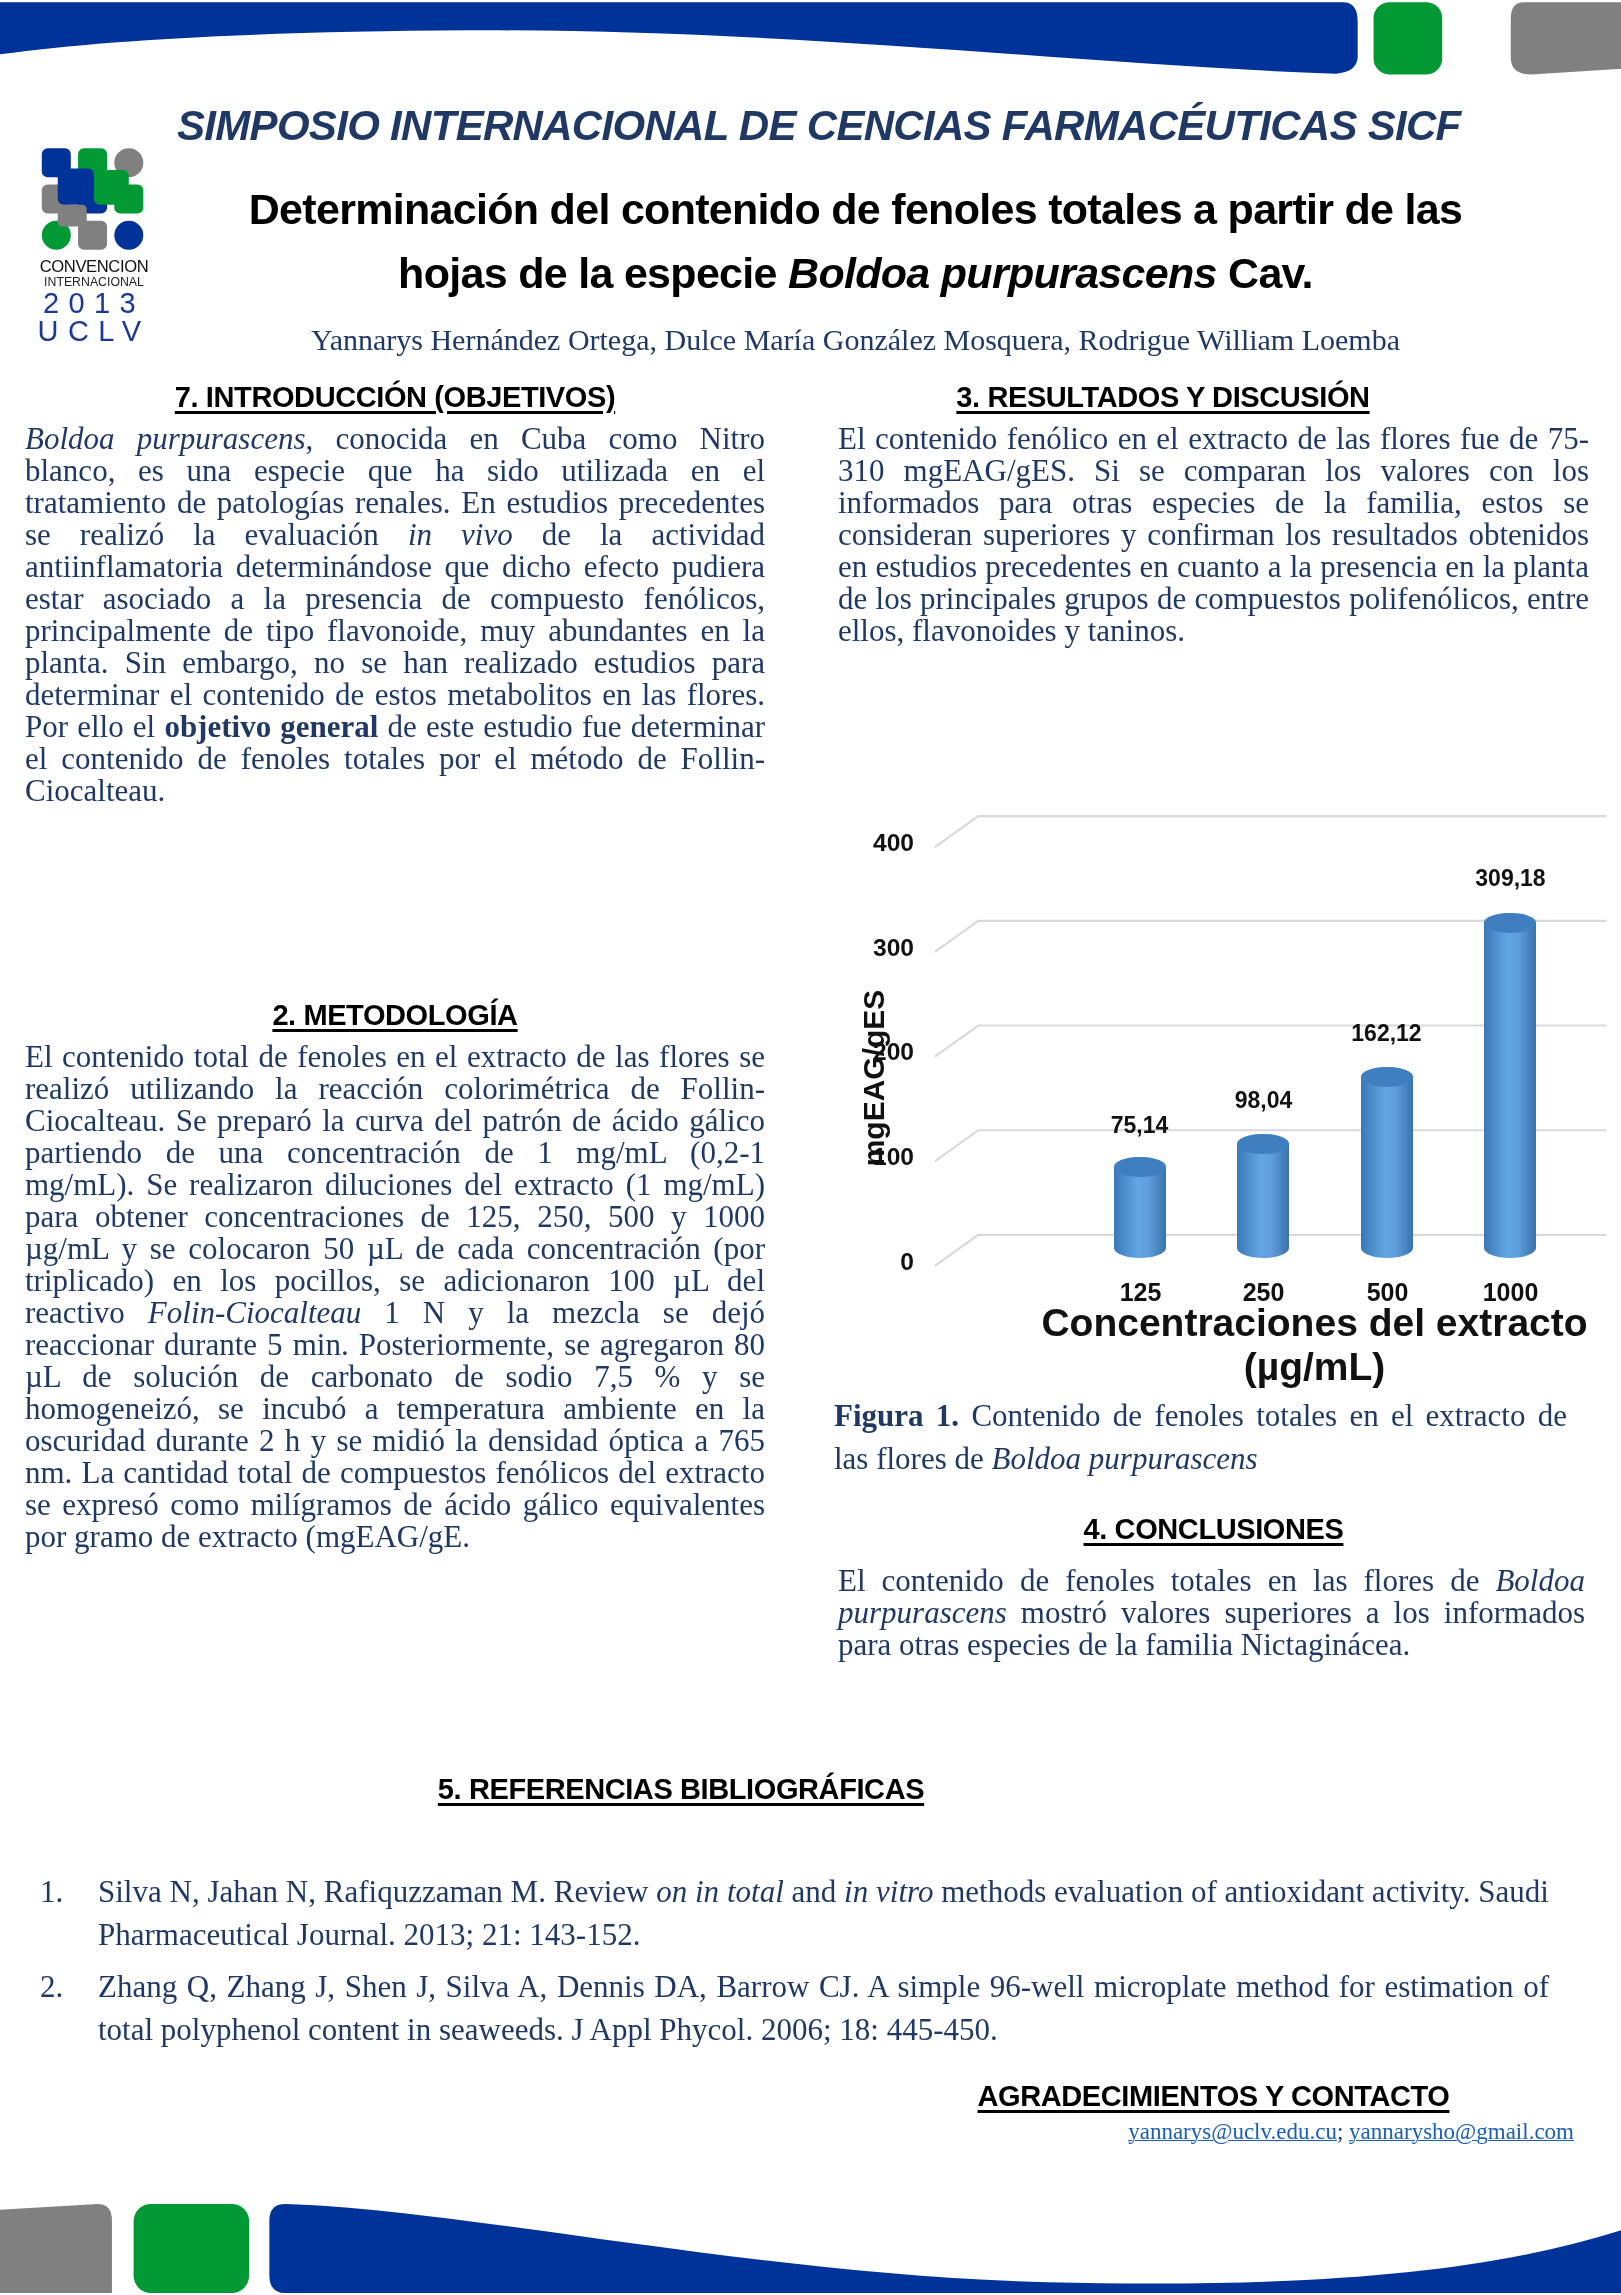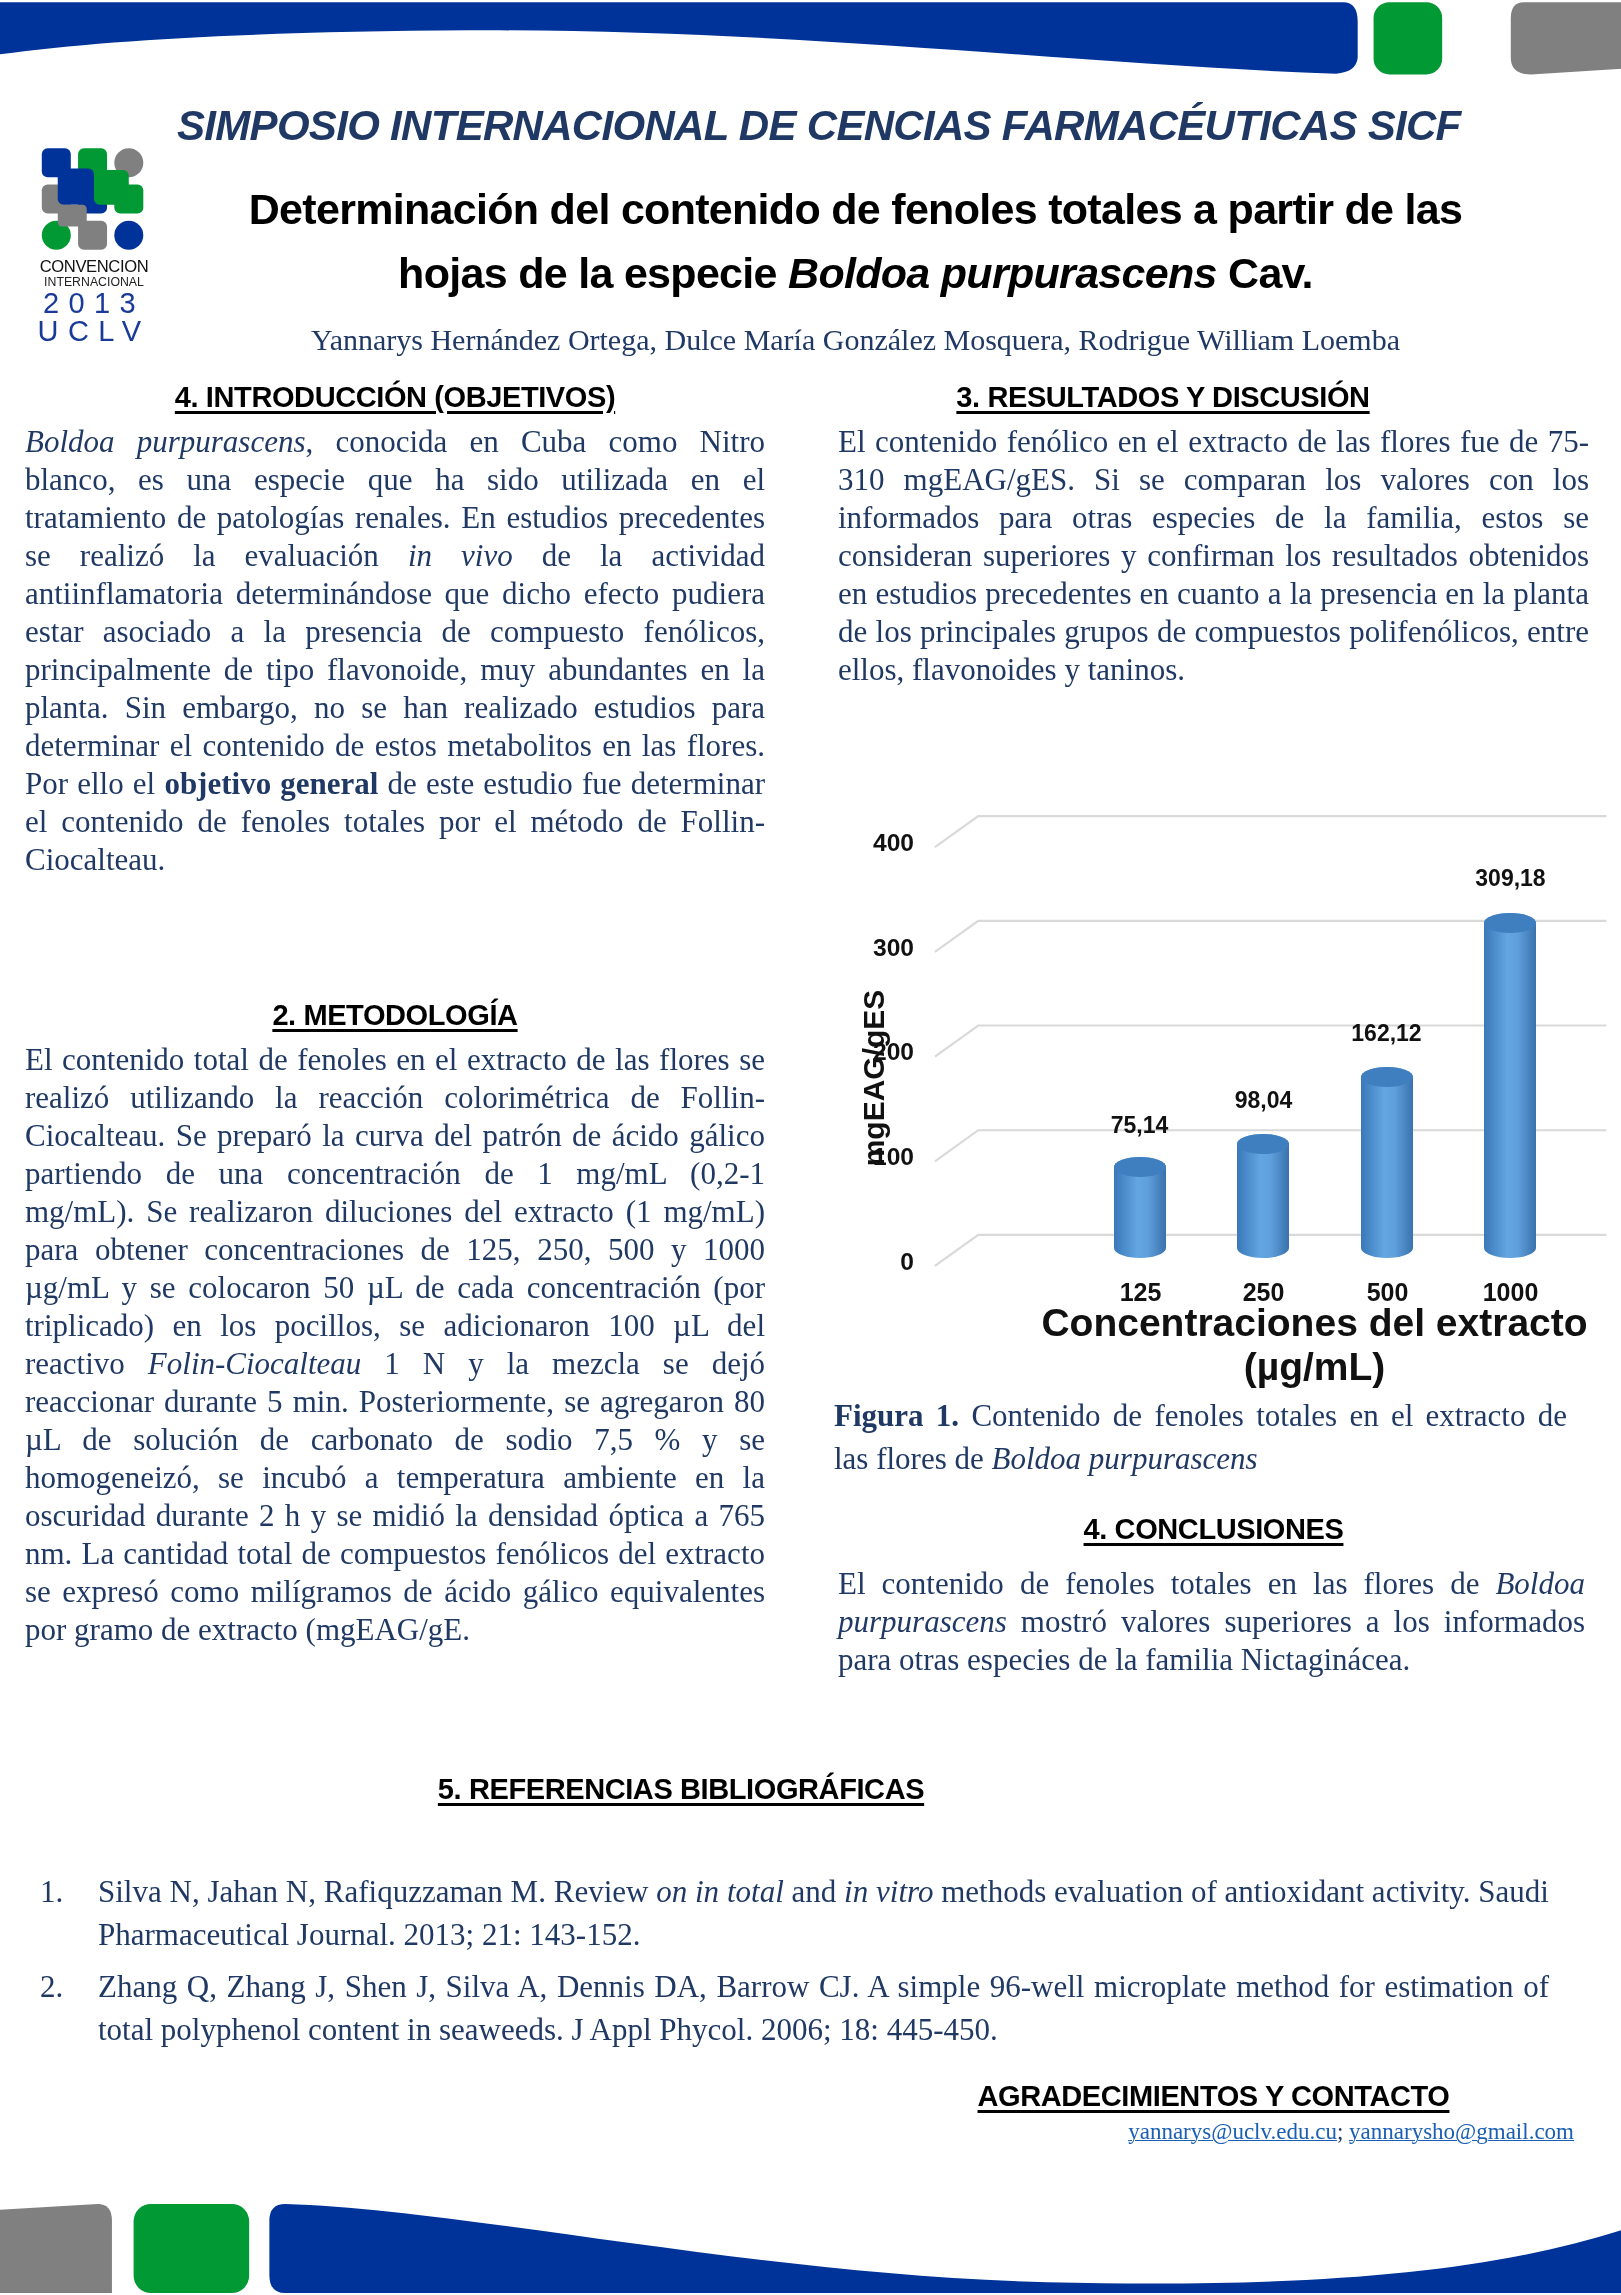--- a/index.html
+++ b/index.html
@@ -13,21 +13,21 @@
   .logo-text1 { position:absolute; left:0; top:116px; width:116px; text-align:center; font-family:"Liberation Sans", sans-serif; font-size:16.6px; color:#111; letter-spacing:-0.4px; }
   .logo-text2 { position:absolute; left:0; top:134px; width:116px; text-align:center; font-family:"Liberation Sans", sans-serif; font-size:12.3px; color:#222; }
   .logo-text3 { position:absolute; left:0; top:147px; width:116px; text-align:center; font-family:"Liberation Sans", sans-serif; font-size:29px; color:#1a3a9a; letter-spacing:9.4px; line-height:30px; }
   .logo-text4 { position:absolute; left:0; top:175px; width:116px; text-align:center; font-family:"Liberation Sans", sans-serif; font-size:29px; color:#1a3a9a; letter-spacing:9.4px; line-height:30px; }
 
   .symposium { left:177px; top:102px; width:1358px; font-family:"Liberation Sans", sans-serif; font-weight:bold; font-size:42px; color:#1f3864; text-align:left; letter-spacing:-0.7px;font-style:italic; }
   .title { left:173px; top:177px; width:1365px; font-family:"Liberation Sans", sans-serif; font-weight:bold; font-size:43px; color:#000; text-align:center; line-height:64px; letter-spacing:-0.7px; }
   .authors { left:173px; top:310px; width:1365px; font-size:30px; color:#1f3864; text-align:center;margin-top:13px; }
 
   .section-head { position:absolute; font-family:"Liberation Sans", sans-serif; font-weight:bold; font-size:29px; color:#000; text-decoration:underline; text-decoration-thickness:2.9px; text-underline-offset:4.3px; text-align:center; letter-spacing:-0.4px; }
-  .para { position:absolute; font-size:31px; line-height:38px; color:#1f3864; text-align:justify; text-align-last:left; }
+  .para { position:absolute; font-size:31px; line-height:32px; color:#1f3864; text-align:justify; text-align-last:left; }
   .para i { font-style:italic; }
   .para b { font-weight:bold; }
 
   .col-left { left:25px; width:740px; }
   .col-right { left:838px; width:751px; }
 
   .chart { left:823px; top:787px; width:787px; height:607px; }
   .ylabel { position:absolute; left:-43px; top:274px; width:188px; transform:rotate(-90deg); font-family:"Liberation Sans", sans-serif; font-weight:bold; font-size:30px; color:#111; text-align:center; }
   .ytick { position:absolute; left:40px; width:51px; text-align:right; font-family:"Liberation Sans", sans-serif; font-weight:bold; font-size:24.6px; color:#111; }
   .xtick { position:absolute; width:87px; text-align:center; font-family:"Liberation Sans", sans-serif; font-weight:bold; font-size:25px; color:#111; }
@@ -76,21 +76,21 @@
   <div class="logo-text4">UCLV</div>
 </div>
 
 <div class="abs symposium">SIMPOSIO INTERNACIONAL DE CENCIAS FARMACÉUTICAS SICF</div>
 <div class="abs title">
   <div>Determinación del contenido de fenoles totales a partir de las</div>
   <div><span>hojas de la especie </span><i>Boldoa purpurascens</i><span> Cav.</span></div>
 </div>
 <div class="abs authors">Yannarys Hernández Ortega, Dulce María González Mosquera, Rodrigue William Loemba</div>
 
-<div class="section-head" style="left:25px; top:381px; width:740px;">4. INTRODUCCIÓN (OBJETIVOS)</div>
+<div class="section-head" style="left:25px; top:381px; width:740px;">7. INTRODUCCIÓN (OBJETIVOS)</div>
 <div class="para col-left" style="top:423px;"><i>Boldoa purpurascens</i><span>, conocida en Cuba como Nitro blanco, es una especie que ha sido utilizada en el tratamiento de patologías renales. En estudios precedentes se realizó la evaluación </span><i>in vivo</i><span> de la actividad antiinflamatoria determinándose que dicho efecto pudiera estar asociado a la presencia de compuesto fenólicos, principalmente de tipo flavonoide, muy abundantes en la planta. Sin embargo, no se han realizado estudios para determinar el contenido de estos metabolitos en las flores. Por ello el </span><b>objetivo general</b><span> de este estudio fue determinar el contenido de fenoles totales por el método de Follin-Ciocalteau.</span></div>
 
 <div class="section-head" style="left:25px; top:999px; width:740px;">2. METODOLOGÍA</div>
 <div class="para col-left" style="top:1041px;"><span>El contenido total de fenoles en el extracto de las flores se realizó utilizando la reacción colorimétrica de Follin-Ciocalteau. Se preparó la curva del patrón de ácido gálico partiendo de una concentración de 1 mg/mL (0,2-1 mg/mL). Se realizaron diluciones del extracto (1 mg/mL) para obtener concentraciones de 125, 250, 500 y 1000 µg/mL y se colocaron 50 µL de cada concentración (por triplicado) en los pocillos, se adicionaron 100 µL del reactivo </span><i>Folin-Ciocalteau</i><span> 1 N y la mezcla se dejó reaccionar durante 5 min. Posteriormente, se agregaron 80 µL de solución de carbonato de sodio 7,5 % y se homogeneizó, se incubó a temperatura ambiente en la oscuridad durante 2 h y se midió la densidad óptica a 765 nm. La cantidad total de compuestos fenólicos del extracto se expresó como milígramos de ácido gálico equivalentes por gramo de extracto (mgEAG/gE.</span></div>
 
 <div class="section-head" style="left:838px; top:381px; width:650px;">3. RESULTADOS Y DISCUSIÓN</div>
 <div class="para col-right" style="top:423px; width:751px;">El contenido fenólico en el extracto de las flores fue de 75-310 mgEAG/gES. Si se comparan los valores con los informados para otras especies de la familia, estos se consideran superiores y confirman los resultados obtenidos en estudios precedentes en cuanto a la presencia en la planta de los principales grupos de compuestos polifenólicos, entre ellos, flavonoides y taninos.</div>
 
 <div class="abs chart">
   <svg width="787" height="607" style="position:absolute;left:0;top:0;" viewBox="0 0 1090 840">

